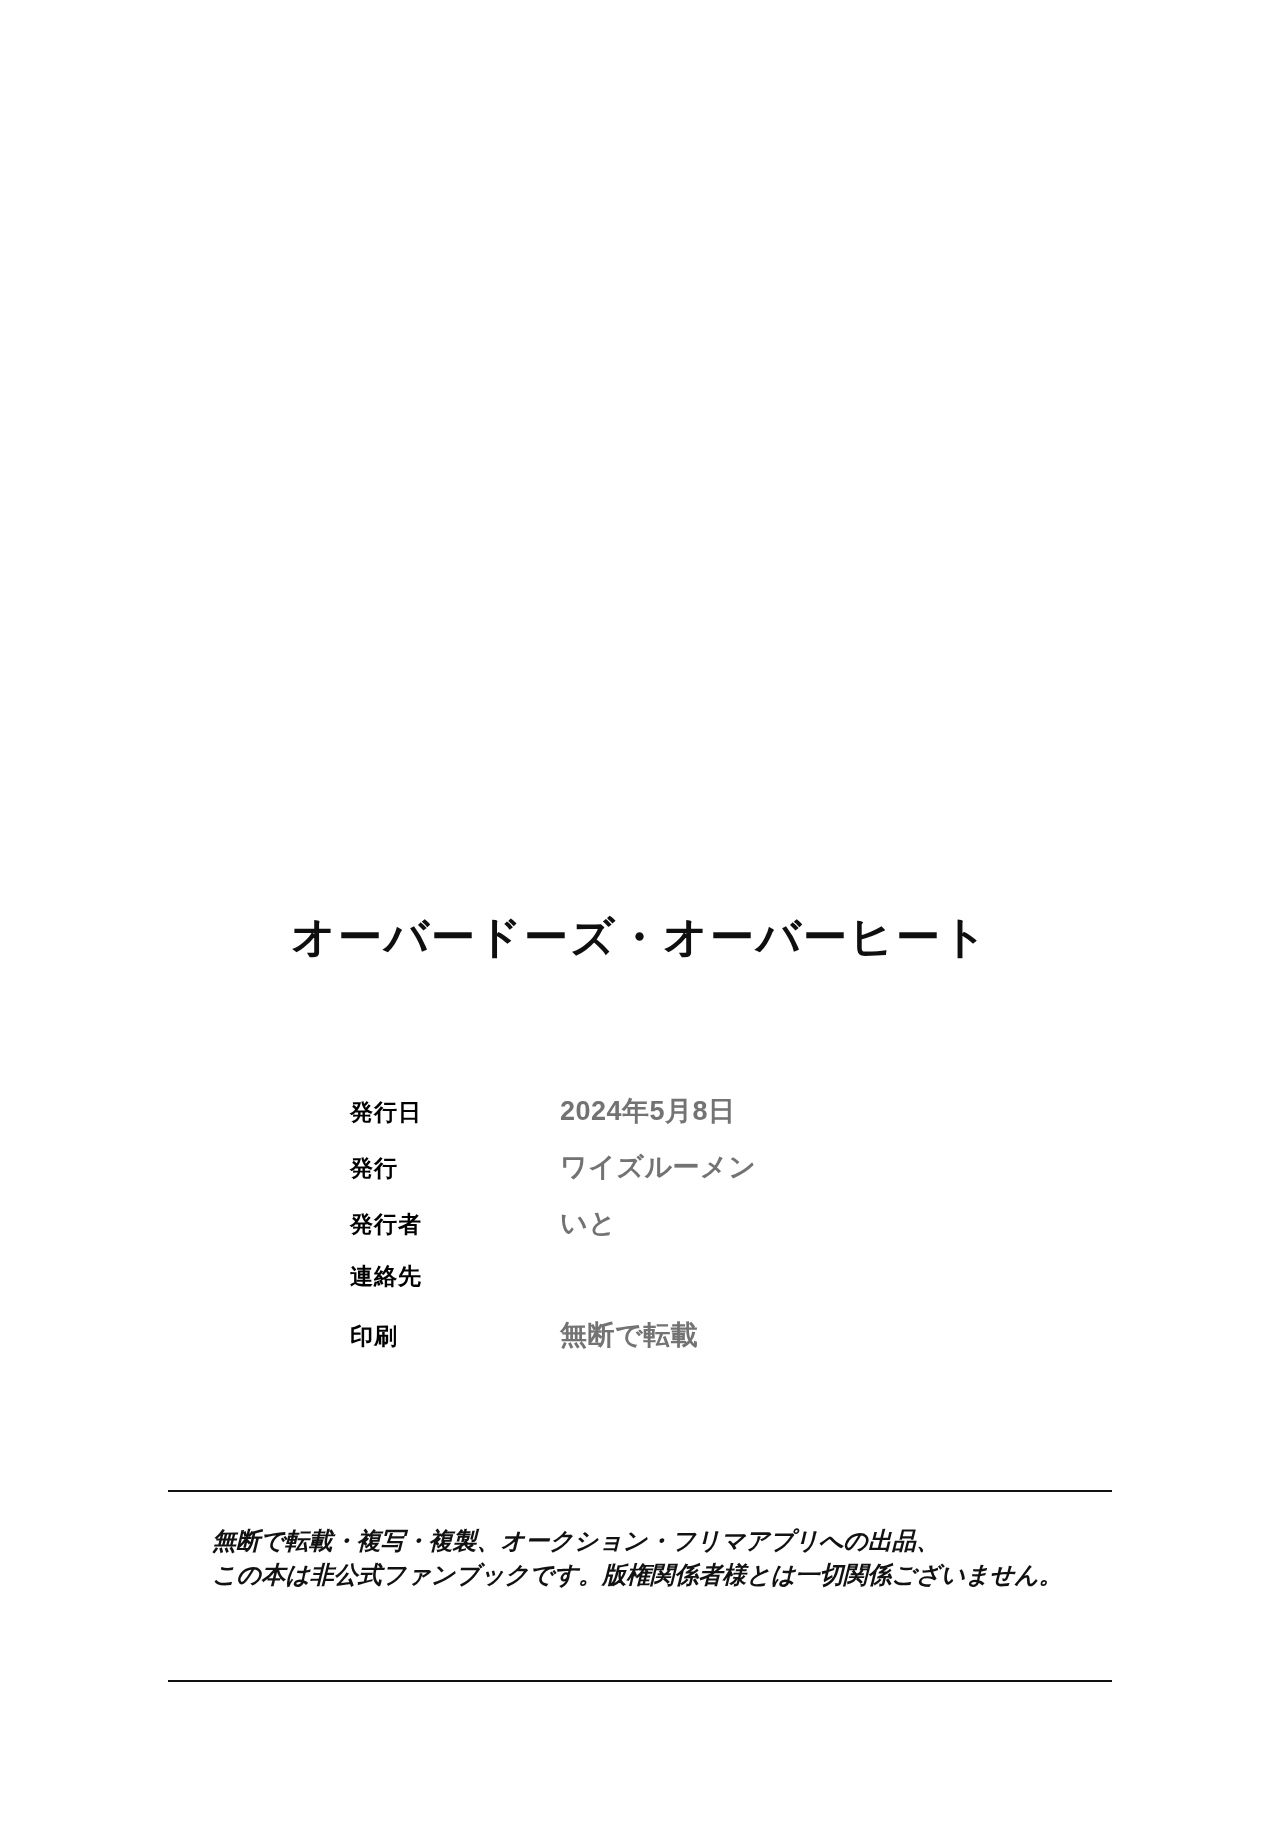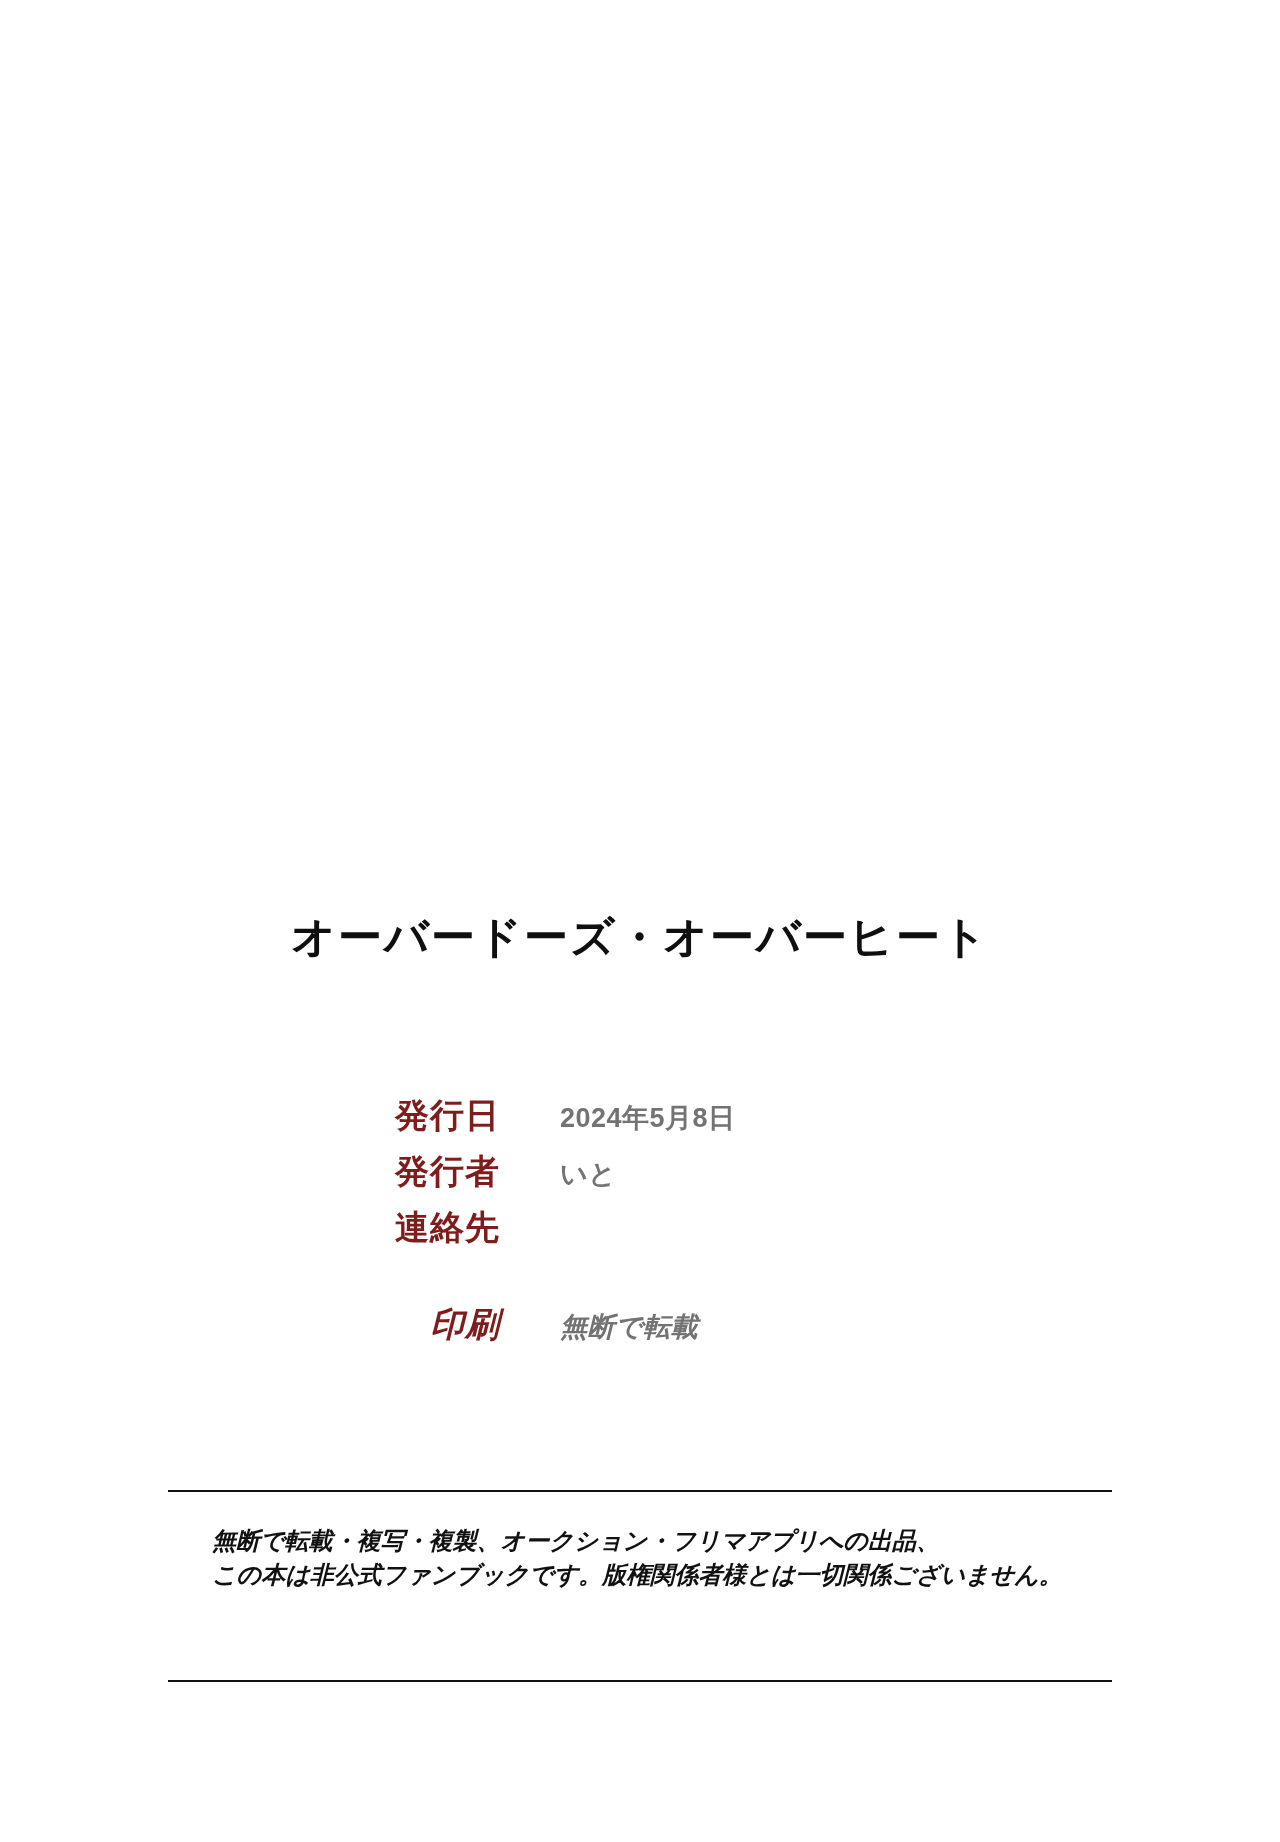--- a/index.html
+++ b/index.html
@@ -46,36 +46,35 @@
     width: 640px;
   }
   .credit-row {
     display: flex;
     align-items: baseline;
     margin-bottom: 22px;
     height: 34px;
   }
   .credit-label {
     width: 150px;
-    text-align: right;
-    font-size: 34px;
+    text-align: left;
+    font-size: 23px;
     font-weight: bold;
-    color: #7f1d1d;
+    color: #000000;
     letter-spacing: 1px;
   }
   .credit-value {
     font-size: 27px;
     font-weight: bold;
     color: #737373;
     letter-spacing: 0.5px;
     padding-left: 60px;
   }
   .credit-row.gap-top {
-    margin-top: 63px;
-    font-style: italic;
+    margin-top: 22px;
   }
 
   
   .rule {
     position: absolute;
     left: 168px;
     width: 944px;
     height: 2px;
     background: #111111;
   }
@@ -105,20 +104,24 @@
 
   <div class="colophon-title">オーバードーズ・オーバーヒート</div>
 
   <div class="credits">
 
     <div class="credit-row">
       <div class="credit-label">発行日</div>
       <div class="credit-value">2024年5月8日</div>
     </div>
 
+    <div class="credit-row">
+      <div class="credit-label">発行</div>
+      <div class="credit-value">ワイズルーメン</div>
+    </div>
 
     <div class="credit-row">
       <div class="credit-label">発行者</div>
       <div class="credit-value">いと</div>
     </div>
 
     <div class="credit-row">
       <div class="credit-label">連絡先</div>
     </div>
 

